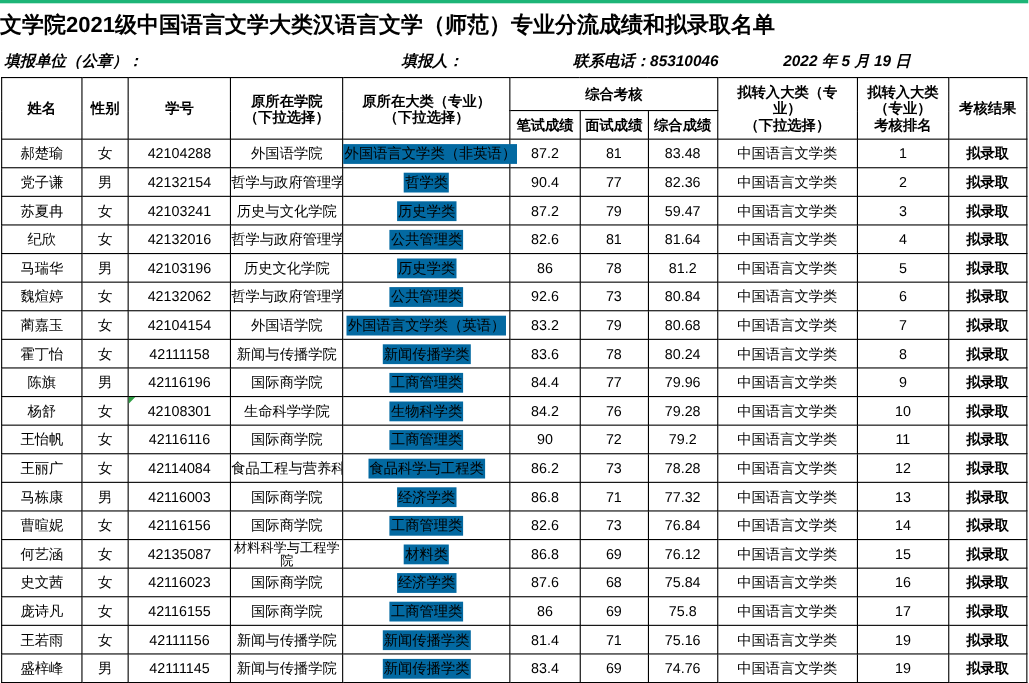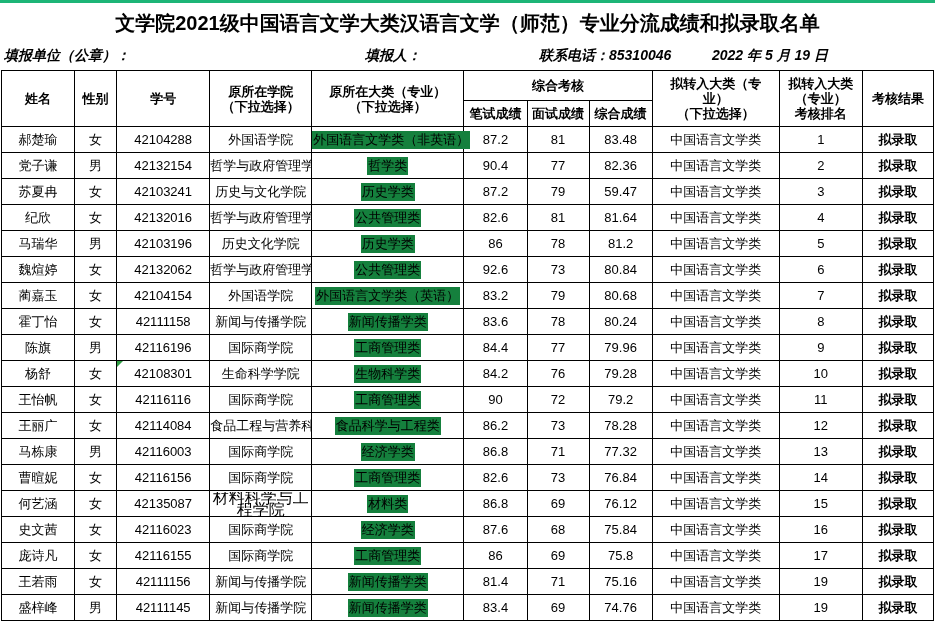--- a/index.html
+++ b/index.html
@@ -3,42 +3,42 @@
 <meta charset="utf-8">
 <style>
   html,body { margin:0; padding:0; }
   body {
     width:935px; height:621px; background:#ffffff; color:#000;
     font-family:"Liberation Sans","DejaVu Sans",sans-serif;
     overflow:hidden;
   }
   .topline { height:3px; width:935px; }
   .title {
-    height:41px; line-height:41px; text-align:center;
+    height:41px; line-height:41px; 
     font-weight:bold; font-size:20px; white-space:nowrap;
   }
   .info { position:relative; height:26px; font-weight:bold; font-size:14px; }
   .info span { position:absolute; top:3px; white-space:nowrap;font-style:italic; }
   .info .unit   { left:4px; }
   .info .rep    { left:365px;text-align:center; }
-  .info .phone  { left:539px; }
+  .info .phone  { left:521px; }
   .info .date   { left:712px; }
 
   table { border-collapse:collapse; table-layout:fixed; width:933px; margin-left:1px; }
   th,td {
     border:1px solid #000; padding:0; text-align:center; vertical-align:middle;
     font-size:13px;
   }
   th { font-weight:bold; white-space:pre-line; line-height:15px; }
   thead tr.t1 th { height:29px; }
   thead tr.t2 th { height:25px; }
   tbody td { height:25px; white-space:nowrap; }
   .clip { overflow:hidden; white-space:nowrap; }
-  .wrap { white-space:normal; line-height:12px; font-size:16px; overflow:hidden; max-height:25px; }
-  .spill { display:inline-block; white-space:nowrap; position:relative; z-index:2; background:#15803d; padding:0 1px; }
+  .wrap { white-space:normal; line-height:12px; font-size:12px; overflow:hidden; max-height:25px; }
+  .spill { display:inline-block; white-space:nowrap; position:relative; z-index:2; background:#0369a1; padding:0 1px; }
   .result-cell { font-weight:bold;margin-left:28px; }
   .id-cell { position:relative; }
   .tri {
     position:absolute; top:0; left:0; width:0; height:0;
     border-top:6px solid #2f9e44; border-right:6px solid transparent;
   }
 </style>
 </head>
 <body>
 

